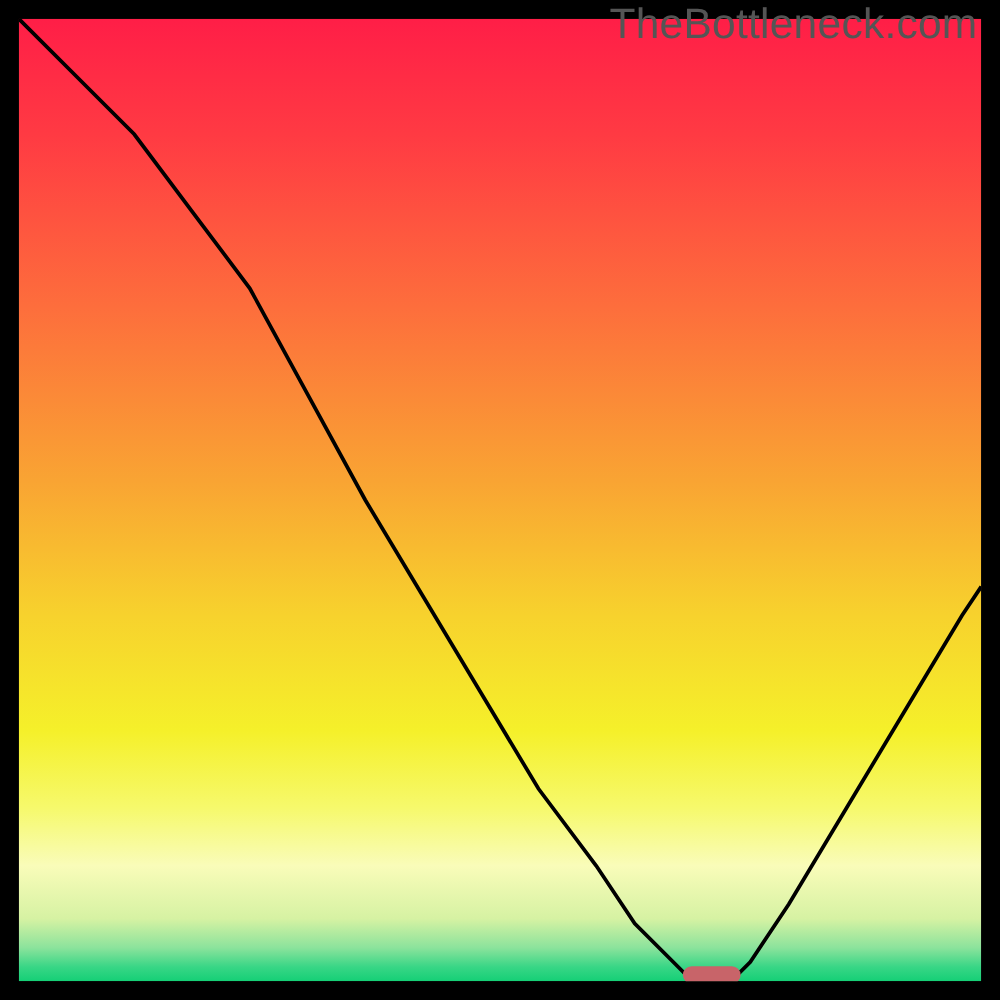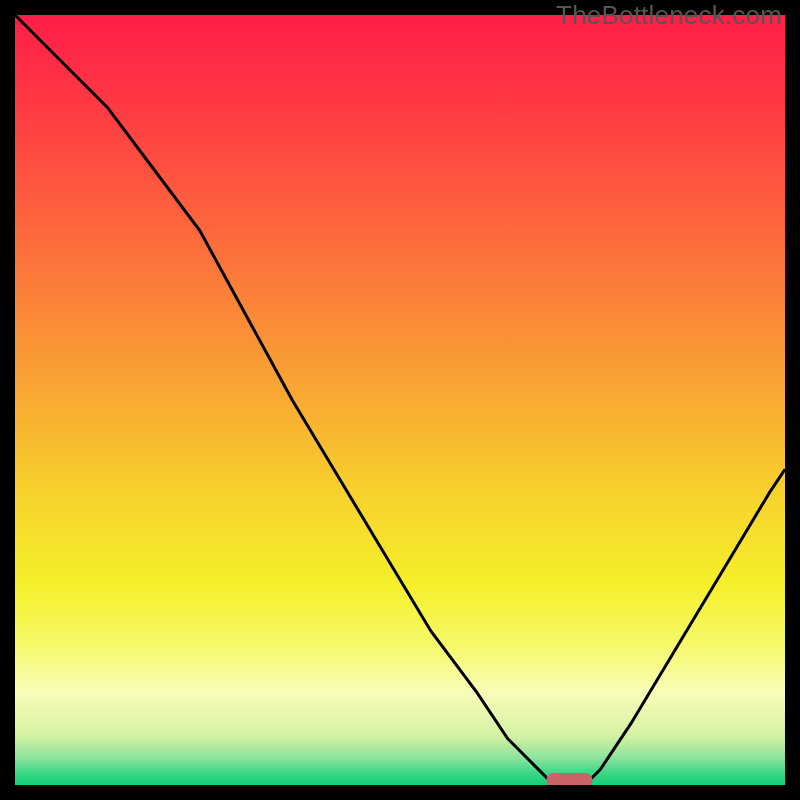--- a/index.html
+++ b/index.html
@@ -24,21 +24,21 @@
     left: 0;
     top: 0;
     width: 770px;
     height: 770px;
   }
   .watermark {
     position: absolute;
     top: 0;
     right: 18px;
     color: #555;
-    font-size: 26px;
+    font-size: 34px;
     font-weight: 500;
     letter-spacing: 0.2px;
     pointer-events: none;
   }
   svg { display: block; }
 </style>
 </head>
 <body>
 
 <div class="frame">

